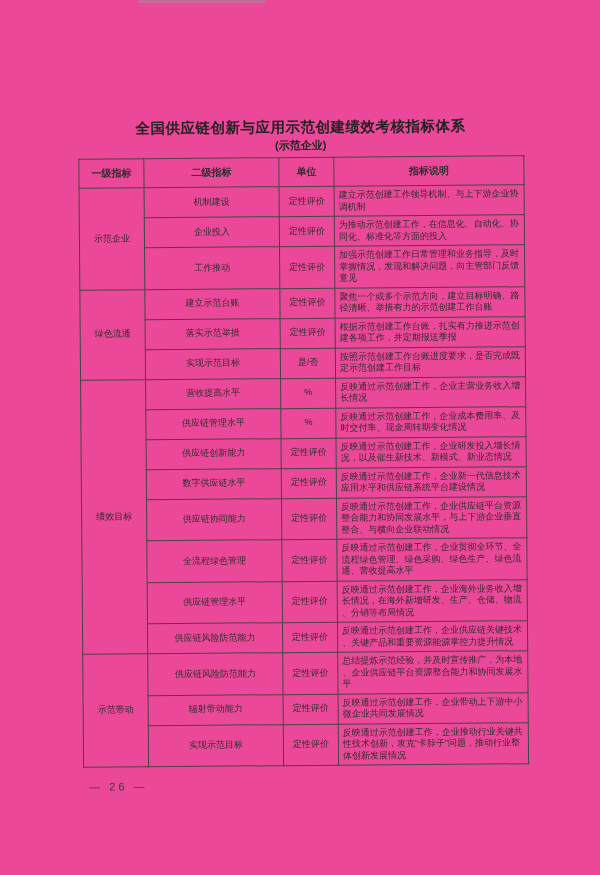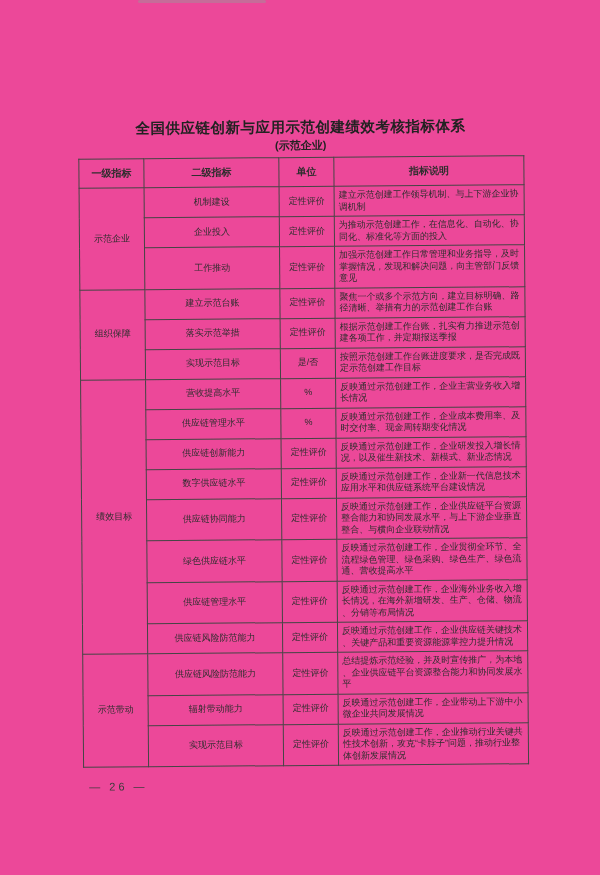--- a/index.html
+++ b/index.html
@@ -129,21 +129,21 @@
           <td class="unit">定性评价</td>
           <td class="desc">为推动示范创建工作，在信息化、自动化、协同化、标准化等方面的投入</td>
         </tr>
         <tr>
           <td class="name">工作推动</td>
           <td class="unit">定性评价</td>
           <td class="desc">加强示范创建工作日常管理和业务指导，及时掌握情况，发现和解决问题，向主管部门反馈意见</td>
         </tr>
 
         <tr>
-          <td class="lvl1" rowspan="3">组织保障</td>
+          <td class="lvl1" rowspan="3">绿色流通</td>
           <td class="name">建立示范台账</td>
           <td class="unit">定性评价</td>
           <td class="desc">聚焦一个或多个示范方向，建立目标明确、路径清晰、举措有力的示范创建工作台账</td>
         </tr>
         <tr>
           <td class="name">落实示范举措</td>
           <td class="unit">定性评价</td>
           <td class="desc">根据示范创建工作台账，扎实有力推进示范创建各项工作，并定期报送季报</td>
         </tr>
         <tr>
@@ -172,21 +172,21 @@
           <td class="name">数字供应链水平</td>
           <td class="unit">定性评价</td>
           <td class="desc">反映通过示范创建工作，企业新一代信息技术应用水平和供应链系统平台建设情况</td>
         </tr>
         <tr>
           <td class="name">供应链协同能力</td>
           <td class="unit">定性评价</td>
           <td class="desc">反映通过示范创建工作，企业供应链平台资源整合能力和协同发展水平，与上下游企业垂直整合、与横向企业联动情况</td>
         </tr>
         <tr>
-          <td class="name">绿色供应链水平</td>
+          <td class="name">全流程绿色管理</td>
           <td class="unit">定性评价</td>
           <td class="desc">反映通过示范创建工作，企业贯彻全环节、全流程绿色管理、绿色采购、绿色生产、绿色流通、营收提高水平</td>
         </tr>
         <tr>
           <td class="name">供应链管理水平</td>
           <td class="unit">定性评价</td>
           <td class="desc">反映通过示范创建工作，企业海外业务收入增长情况，在海外新增研发、生产、仓储、物流、分销等布局情况</td>
         </tr>
         <tr>
           <td class="name">供应链风险防范能力</td>

